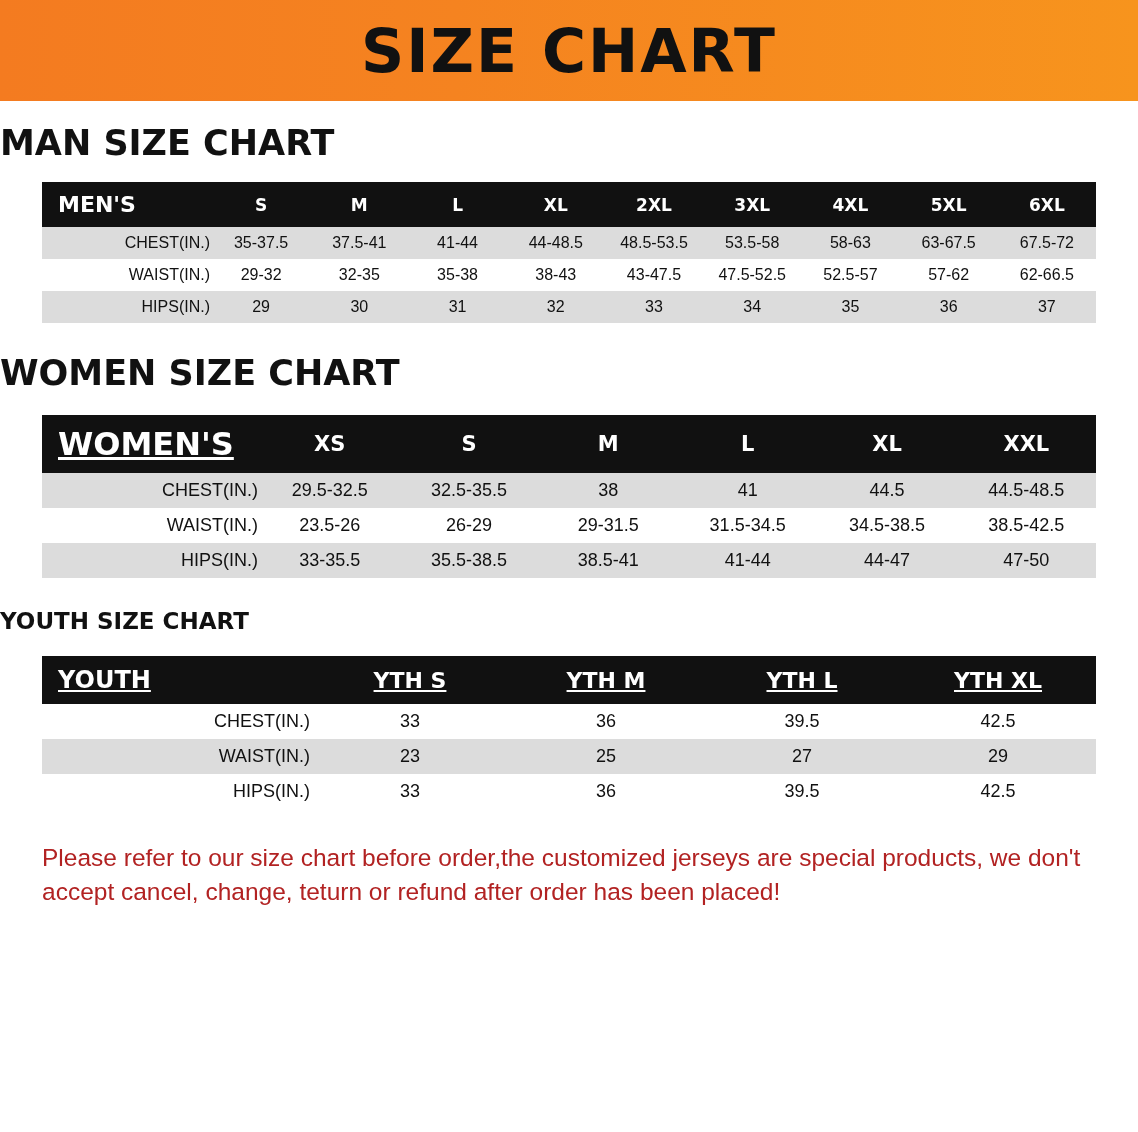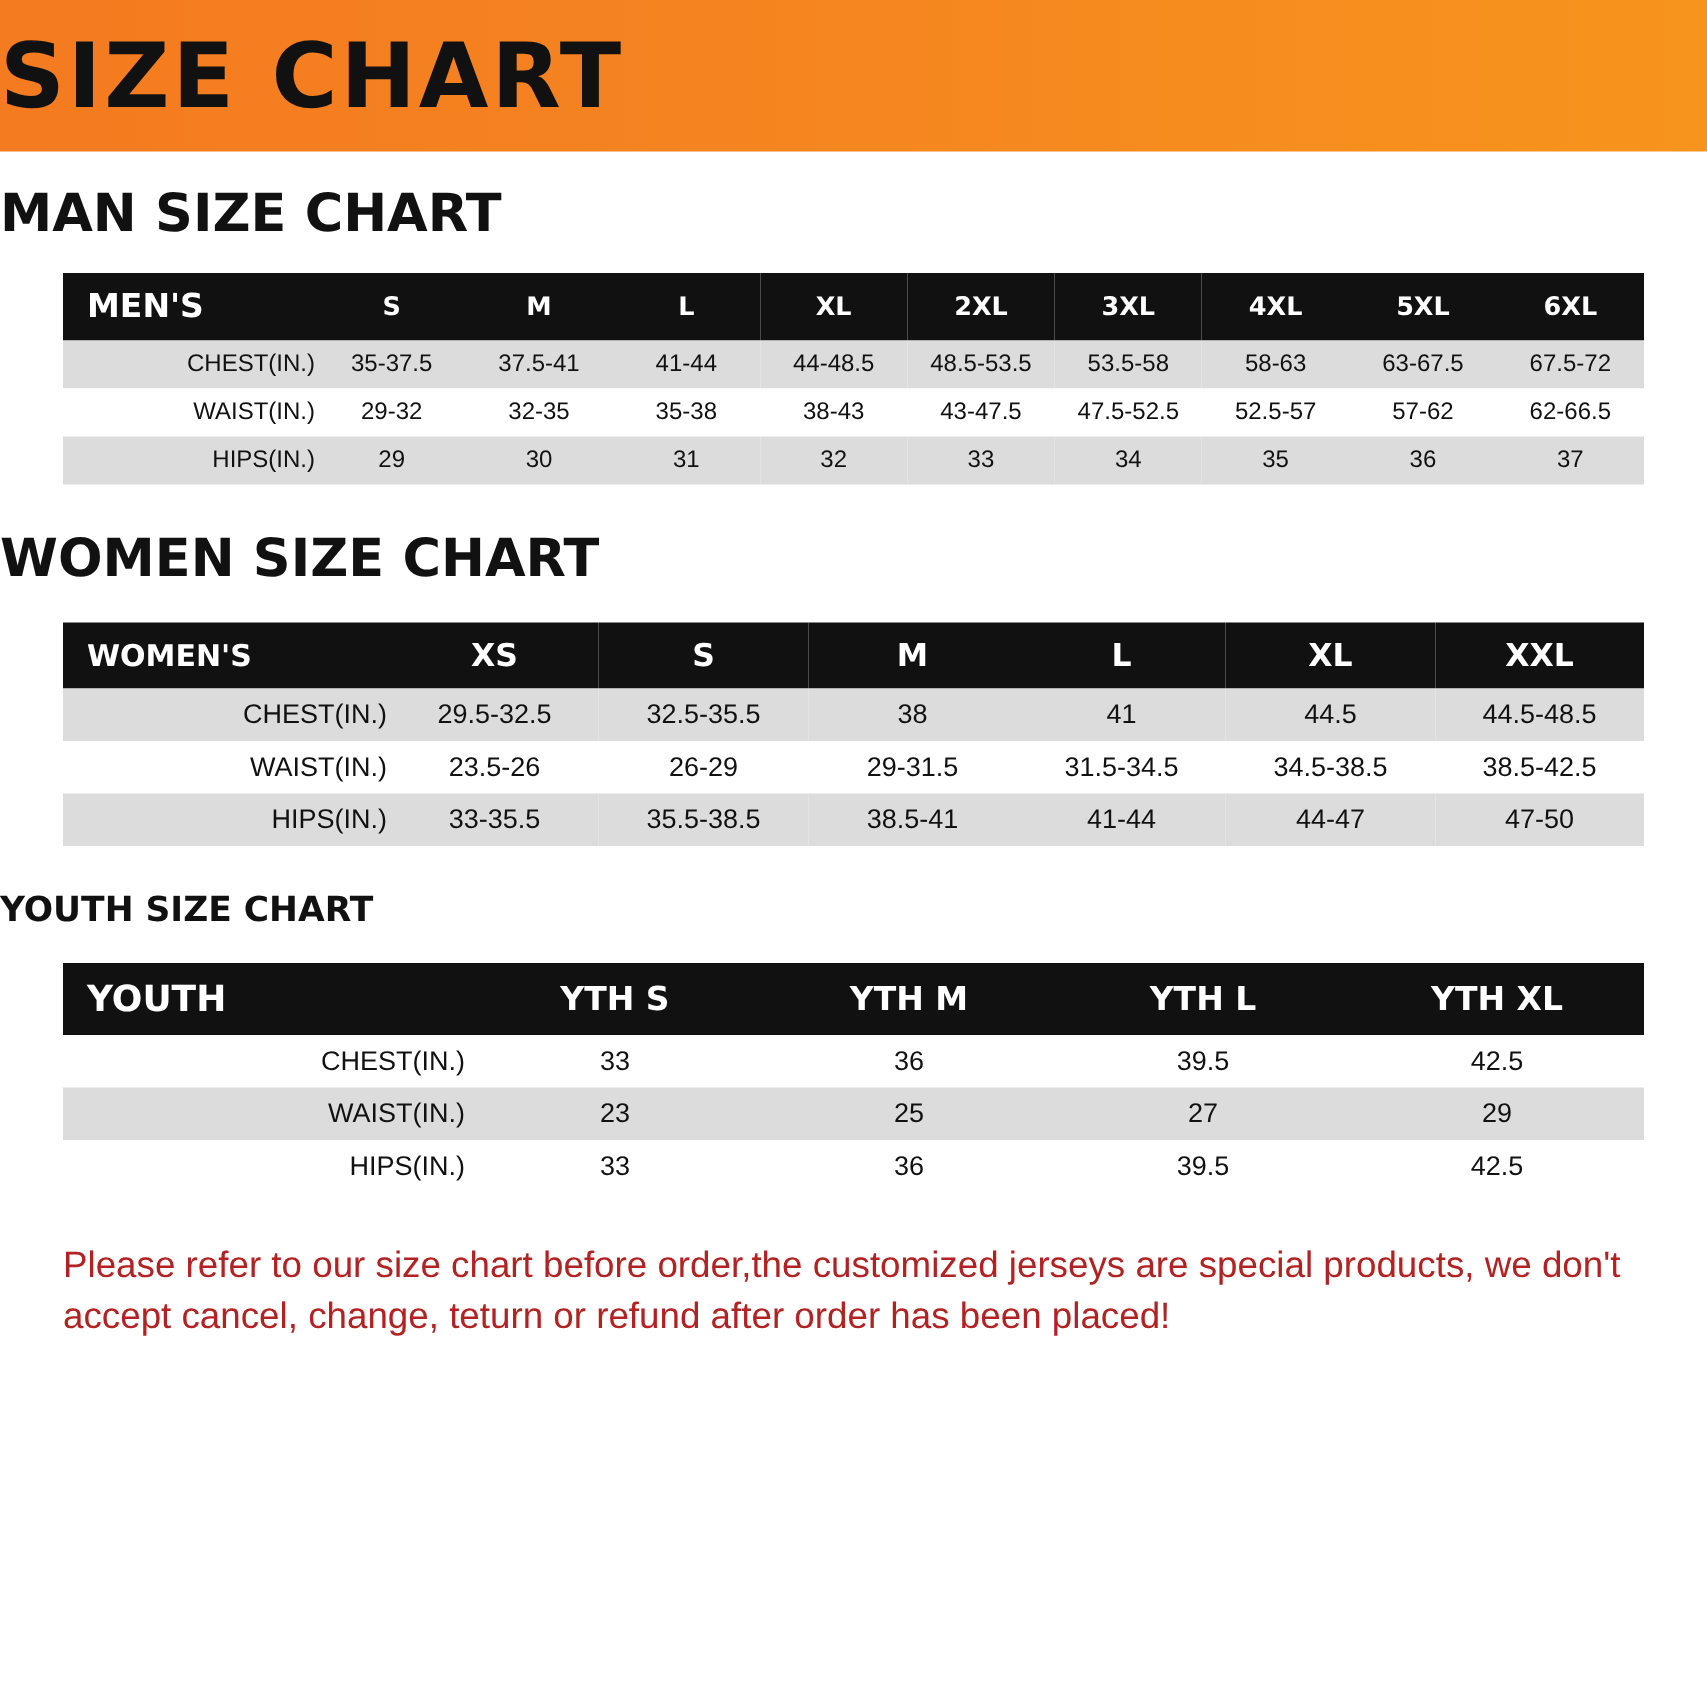--- a/index.html
+++ b/index.html
@@ -14,20 +14,21 @@
     color: #111111;
     overflow: hidden;
   }
 
   
   .banner {
     height: 101px;
     background: linear-gradient(90deg, #f47b20 0%, #f58320 40%, #f7941d 100%);
     display: flex;
     align-items: center;
+    justify-content: center;
   }
   .banner-title {
     font-family: "DejaVu Sans", sans-serif;
     font-weight: bold;
     font-size: 60px;
     letter-spacing: 2px;
     color: #111111;
     line-height: 1;
   }
 
@@ -76,26 +77,26 @@
 
   
   #men-table thead th { font-size: 17px; }
   #men-table thead th.rowlabel { font-size: 22px; }
   #men-table tbody td { font-size: 16px; }
   #men-table tbody td.rowlabel { font-size: 16px; }
   #men-table col.c0 { width: 170px; }
 
   
   #women-table thead th { font-size: 21px; }
-  #women-table thead th.rowlabel { font-size: 20px; }
+  #women-table thead th.rowlabel { font-size: 32px; text-decoration: underline; }
   #women-table tbody td { font-size: 18px; }
   #women-table col.c0 { width: 218px; }
 
   
-  #youth-table thead th { font-size: 22px; }
+  #youth-table thead th { font-size: 22px; text-decoration: underline; }
   #youth-table thead th.rowlabel { font-size: 24px; }
   #youth-table tbody td { font-size: 18px; }
   #youth-table col.c0 { width: 270px; }
 
   .men-gap   { margin-top: 19px; }
   .women-gap { margin-top: 22px; }
   .youth-gap { margin-top: 22px; }
 
   
   .note {

